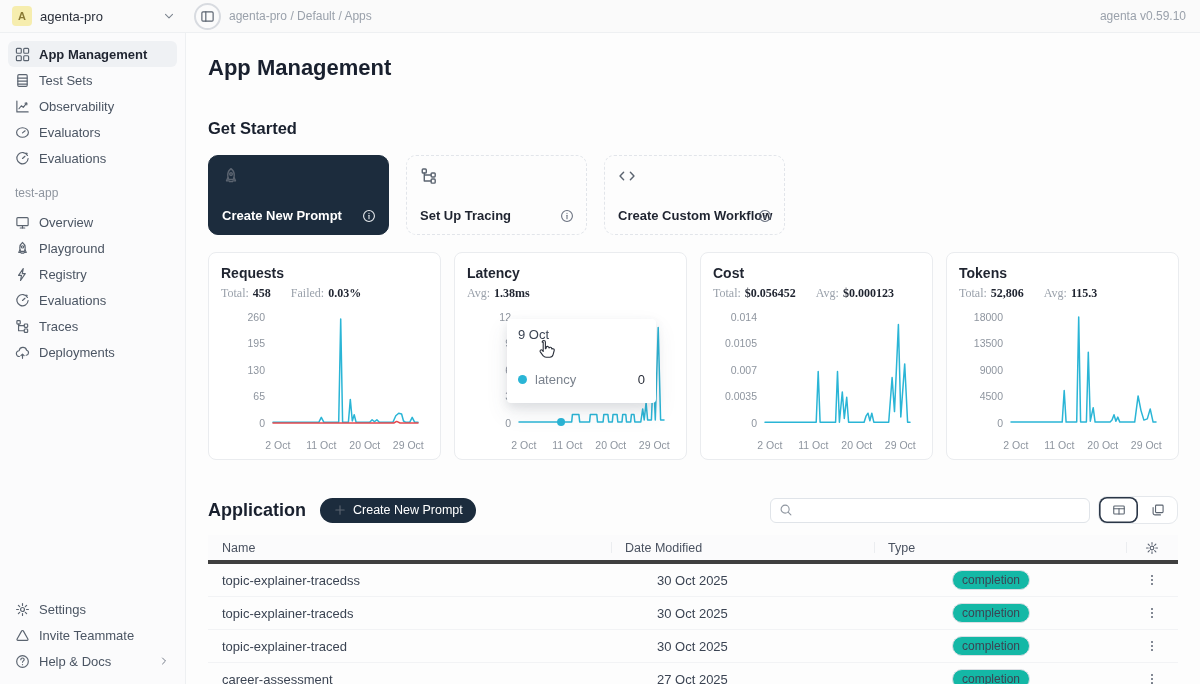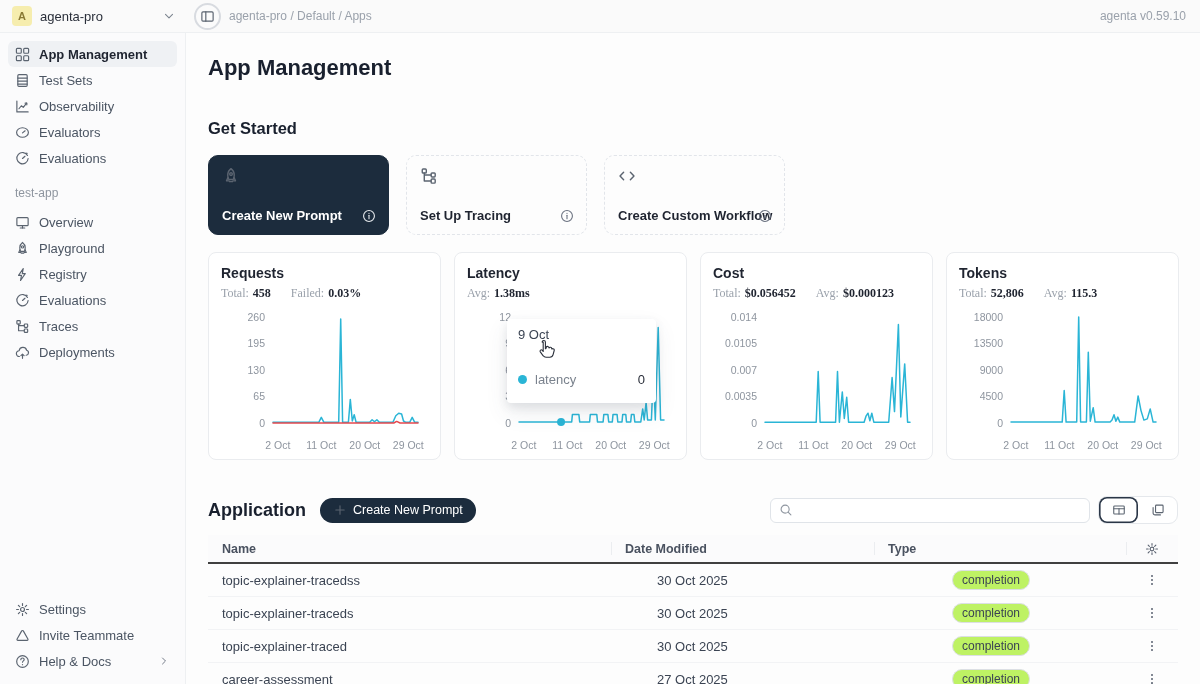--- a/index.html
+++ b/index.html
@@ -78,32 +78,32 @@
     font-family:"Liberation Sans",sans-serif; }
   .search-box input::placeholder { color:#c3c8d0; }
   .search-box .icn { color:#8e959f; }
   .view-toggle { margin-left:8px; display:flex; border:1px solid #e5e8ec; border-radius:9px; background:#fff;
     height:28px; padding:0; }
   .vt-seg { width:39px; display:flex; align-items:center; justify-content:center; color:#3b4453;
     border-radius:8px; cursor:pointer; }
   .vt-seg.sel { box-shadow:inset 0 0 0 1.6px #2a3647; }
   
   .app-table { margin-top:11px; }
-  .thead { display:flex; align-items:flex-end; height:29px; background:#fbfbfc; border-bottom:2px solid #404040;
-    font-size:12.5px; color:#4a5260; font-weight:700; }
+  .thead { display:flex; align-items:flex-end; height:29px; background:#fbfbfc; border-bottom:4px solid #404040;
+    font-size:12.5px; color:#4a5260; font-weight:400; }
   .th { padding:0 14px; display:flex; align-items:center; height:100%; position:relative; }
   .th:not(:first-child)::before { content:""; position:absolute; left:0; top:7px; bottom:7px; width:1px; background:#ebedf0; }
   .col-name { flex:0 0 403px; }
   .col-date { flex:0 0 263px; }
   .col-type { flex:1 1 auto; }
   .col-actions { flex:0 0 52px; justify-content:center; }
   .trow { display:flex; align-items:center; height:33px; border-bottom:1px solid #f2f3f5; font-size:13px;
     color:#3b4453; cursor:pointer;gap:32px; }
   .td { padding:0 14px; display:flex; align-items:center; }
-  .badge { border:1px solid #dcdfe4; border-radius:10px; padding:2px 9px; font-size:12px; color:#3b4453; background:#bef264; }
+  .badge { border:1px solid #dcdfe4; border-radius:10px; padding:2px 9px; font-size:12px; color:#3b4453; background:#14b8a6; }
   .row-menu { color:#5a6270; display:flex; cursor:pointer; }
   .gear-th { color:#5a6270; display:flex; cursor:pointer; }
 </style>
 </head>
 <body>
 
 <div class="topbar">
   <div class="workspace">
     <div class="avatar">A</div>
     <div class="workspace-name">agenta-pro</div>

